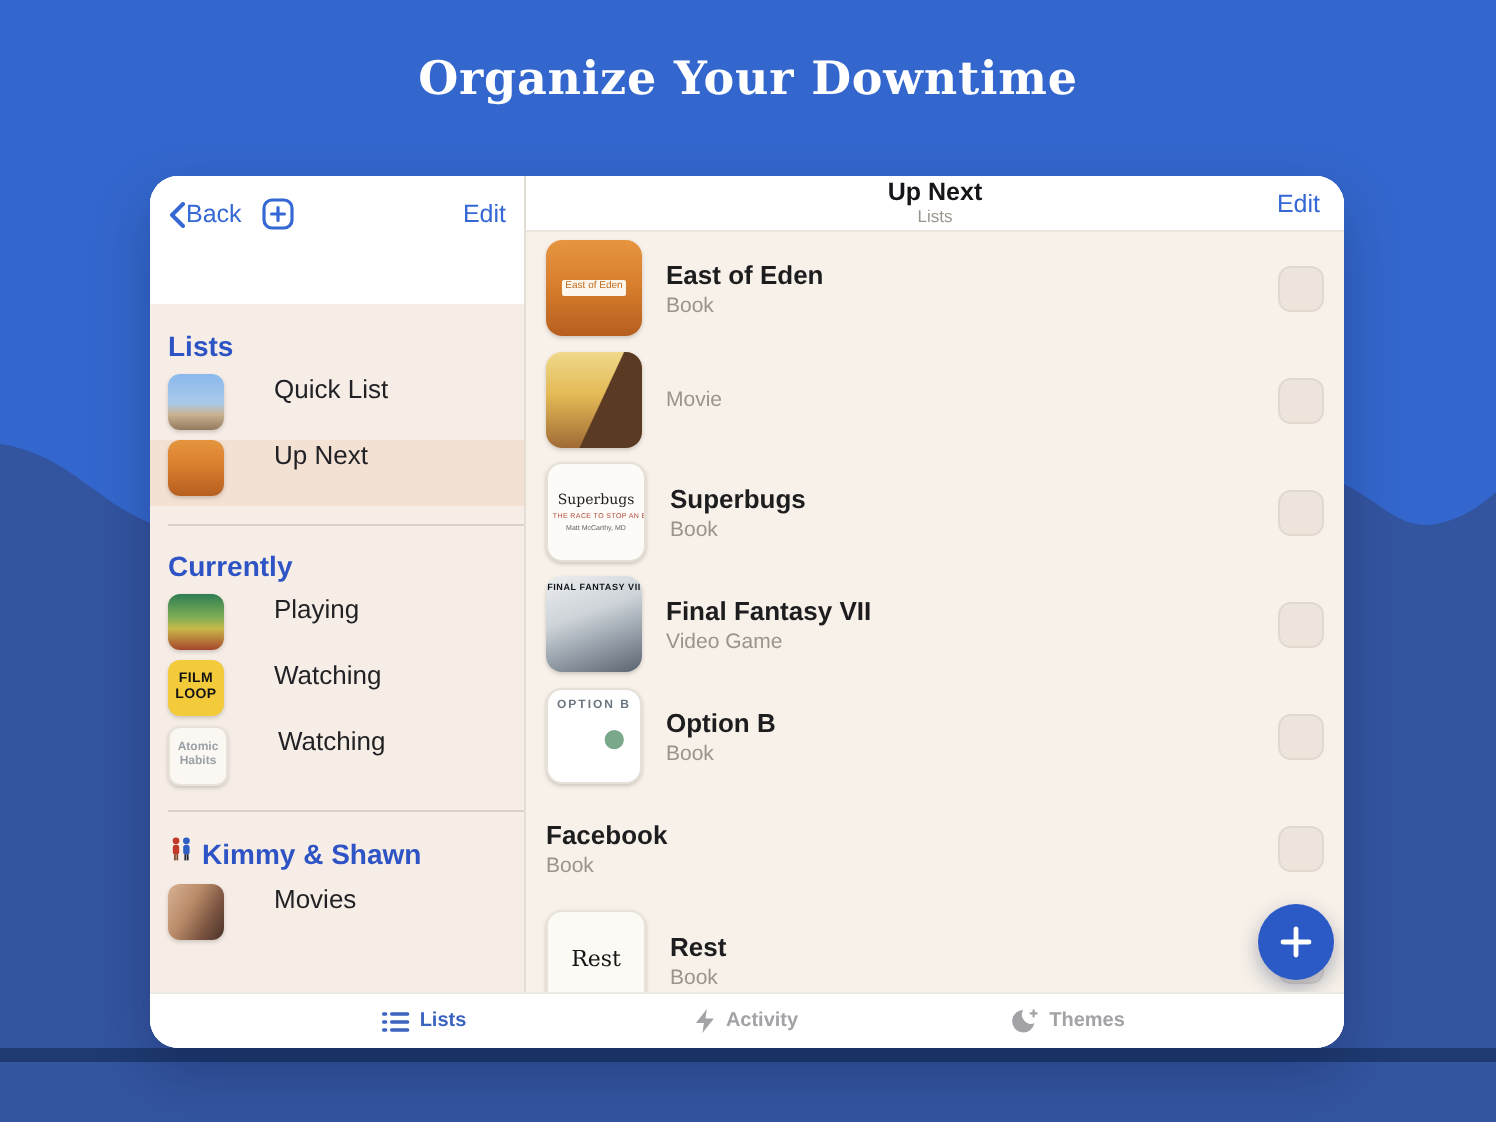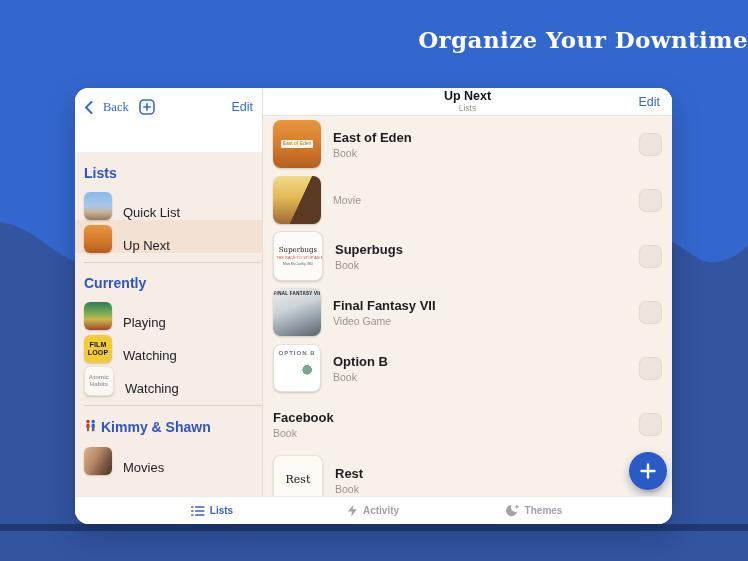--- a/index.html
+++ b/index.html
@@ -1,38 +1,38 @@
 <!DOCTYPE html>
 <html><head>
 <meta charset="utf-8">
 <style>
   html,body{margin:0;padding:0;background:#27457f;}
   .stage{position:relative;width:748px;height:561px;overflow:hidden;
          background:#3467cd;font-family:"Liberation Sans",sans-serif;}
   .bg-wave{position:absolute;inset:0;z-index:0;}
-  .hero{position:absolute;top:26px;left:0;width:100%;text-align:right;margin:0;z-index:1;
+  .hero{position:absolute;top:26px;left:0;width:100%;text-align:center;margin:0;z-index:1;
         color:#fff;font-family:"DejaVu Serif",serif;font-weight:bold;font-size:23px;letter-spacing:.4px;}
   
   .card{position:absolute;left:75px;top:88px;width:597px;height:436px;z-index:2;
         background:#fff;border-radius:14px;overflow:hidden;display:flex;
         box-shadow:0 12px 28px rgba(10,20,60,.28);}
   
   .sidebar{width:187px;display:flex;flex-direction:column;background:#f6eee6;}
   .side-head{background:#fff;height:64px;box-sizing:border-box;padding:9px 9px 0 9px;flex:none;}
   .side-nav{display:flex;align-items:center;height:20px;}
-  .back{display:flex;align-items:center;gap:10px;color:#3568d4;font-size:12.5px;cursor:pointer;font-family:Liberation Serif, serif;}
+  .back{display:flex;align-items:center;gap:0;color:#3568d4;font-size:12.5px;cursor:pointer;}
   .addlist{margin-left:10px;cursor:pointer;display:flex;}
   .side-edit{margin-left:auto;color:#3568d4;font-size:12.5px;cursor:pointer;}
   .side-title{font-size:21px;font-weight:800;color:#16161a;margin-top:3px;letter-spacing:.2px;}
   .side-content{flex:1;overflow:hidden;}
   .section{padding-top:12px;}
   .section:first-child{padding-top:13px;}
   .sec-head{display:flex;align-items:center;gap:4px;margin:0 9px 6px 9px;}
   .sec-label{color:#2d53c5;font-size:14px;font-weight:700;}
-  .side-item{display:flex;align-items:flex-end;gap:11px;height:33px;padding:0 9px;cursor:pointer;}
+  .side-item{display:flex;align-items:flex-start;gap:25px;height:33px;padding:0 9px;cursor:pointer;}
   .side-item.selected{background:#f3e1d4;}
   .side-item-label{font-size:13px;color:#222226;}
   .sec-divider{height:1px;background:#dbd2c6;margin:9px 0 0 9px;}
   
   .thumb{position:relative;flex:none;border-radius:6px;overflow:hidden;display:flex;flex-direction:column;
          align-items:center;justify-content:center;text-align:center;box-shadow:0 1px 2px rgba(0,0,0,.18);}
   .thumb.s{width:28px;height:28px;}
   .thumb.m{width:48px;height:48px;border-radius:8px;}
   .thumb .cl{display:block;line-height:1.15;white-space:nowrap;}
   .thumb.s .cl{display:none;}

